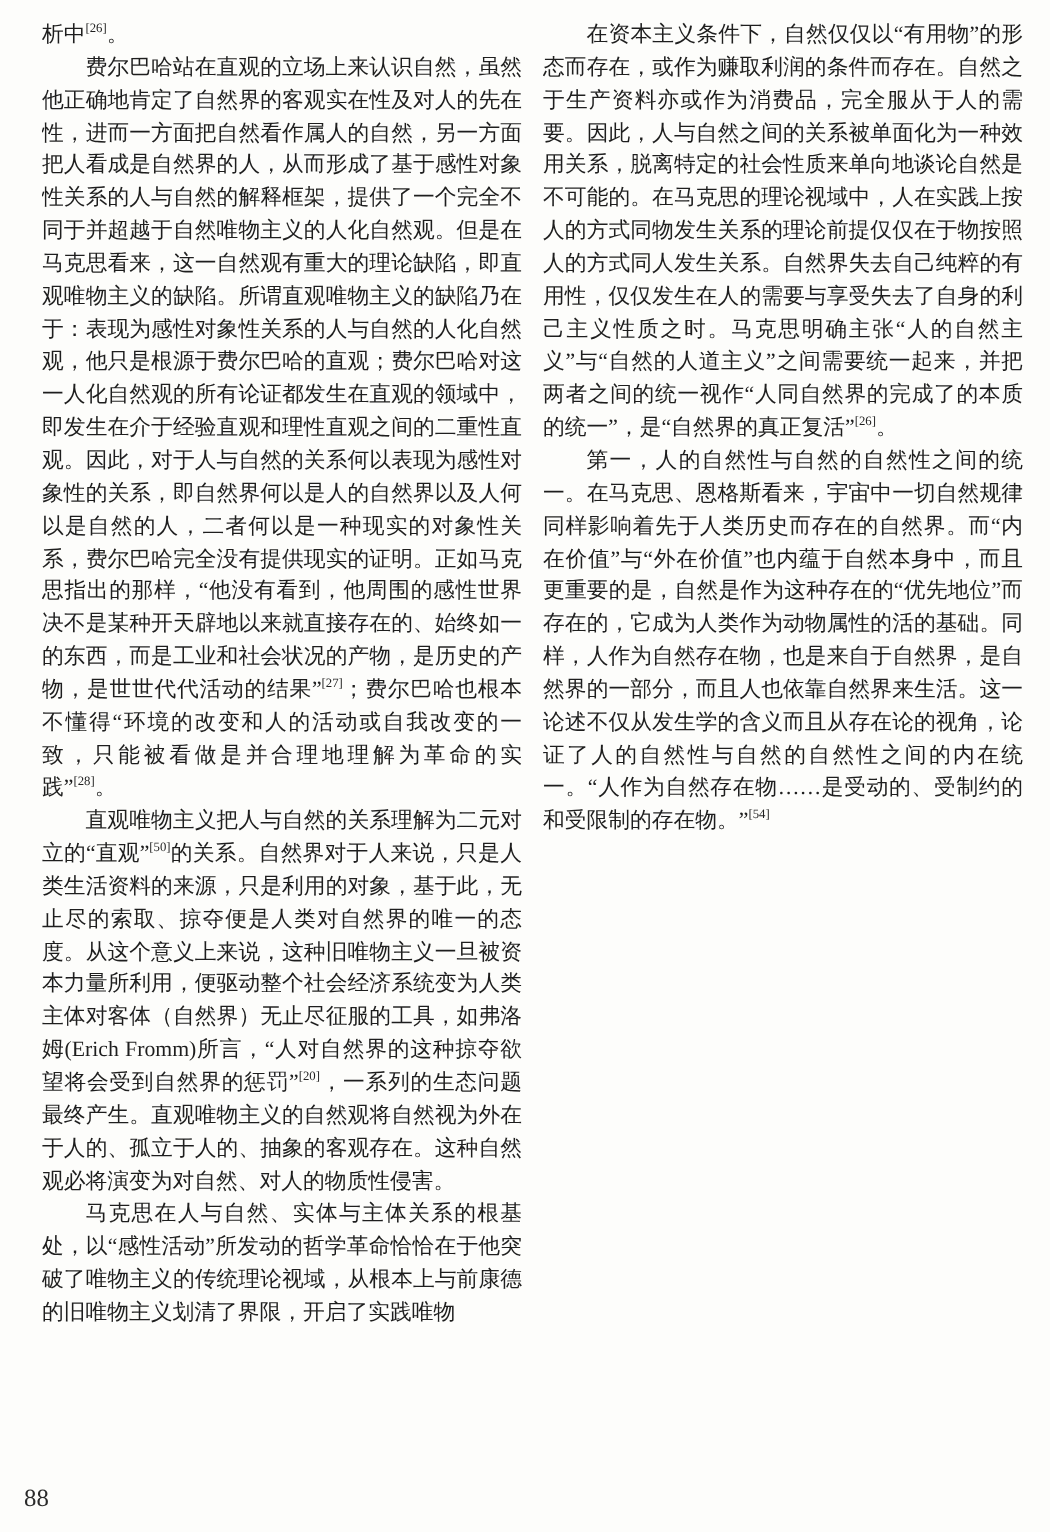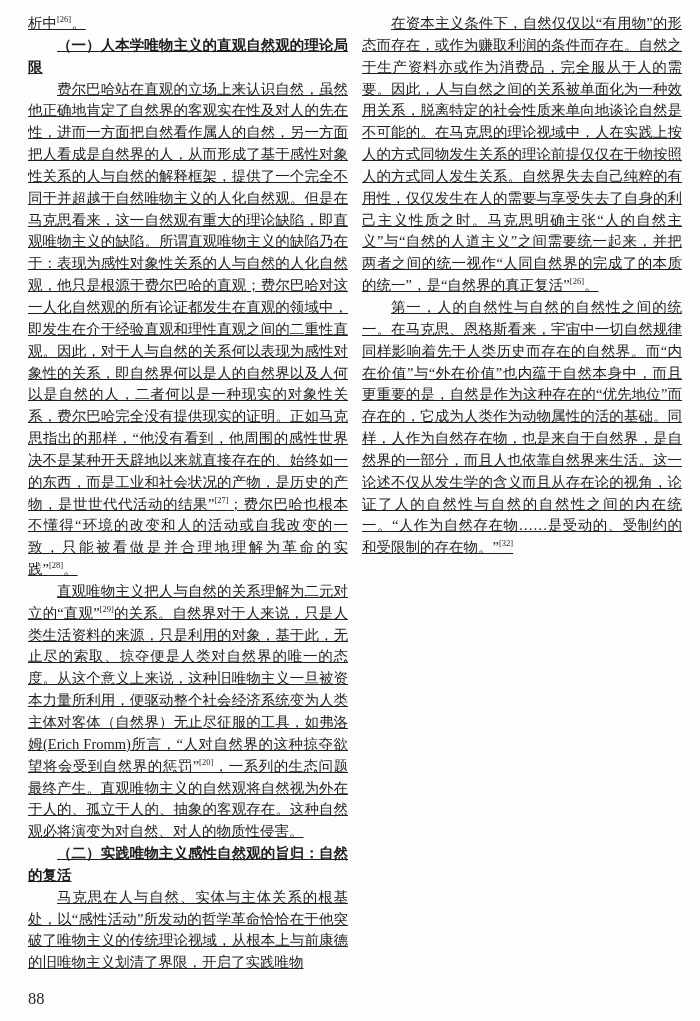--- a/index.html
+++ b/index.html
@@ -25,55 +25,52 @@
     gap: 14px;
   }
   .col {
     width: 320px;
     height: 965px;
     overflow: hidden;
     font-size: 14.5px;
     line-height: 21.85px;
     text-align: justify;
     letter-spacing: 0;
-    text-decoration: underline;
   }
   .col p { margin: 0; padding: 0; }
   .indent { text-indent: 2em; }
   .heading {
     font-weight: 700;
     font-family: "Liberation Sans", "DejaVu Sans", sans-serif;
   }
   sup.fnref {
     font-size: 8.5px;
     line-height: 0;
     vertical-align: super;
     letter-spacing: 0;
   }
   .page-footer {
     position: absolute;
-    left: 28px;
+    left: 16px;
     bottom: 12px;
     font-size: 16.5px;
     color: #2a2a2a;
     font-family: "Liberation Serif", "DejaVu Serif", serif;
   }
 </style>
 </head>
 <body>
 
 <div class="page">
   <div class="columns">
     <div class="col">
         <p class="continuation">析中<sup class="fnref">[26]</sup>。</p>
-        <p class="heading indent">（一）人本学唯物主义的直观自然观的理论局限</p>
         <p class="paragraph indent">费尔巴哈站在直观的立场上来认识自然，虽然他正确地肯定了自然界的客观实在性及对人的先在性，进而一方面把自然看作属人的自然，另一方面把人看成是自然界的人，从而形成了基于感性对象性关系的人与自然的解释框架，提供了一个完全不同于并超越于自然唯物主义的人化自然观。但是在马克思看来，这一自然观有重大的理论缺陷，即直观唯物主义的缺陷。所谓直观唯物主义的缺陷乃在于：表现为感性对象性关系的人与自然的人化自然观，他只是根源于费尔巴哈的直观；费尔巴哈对这一人化自然观的所有论证都发生在直观的领域中，即发生在介于经验直观和理性直观之间的二重性直观。因此，对于人与自然的关系何以表现为感性对象性的关系，即自然界何以是人的自然界以及人何以是自然的人，二者何以是一种现实的对象性关系，费尔巴哈完全没有提供现实的证明。正如马克思指出的那样，“他没有看到，他周围的感性世界决不是某种开天辟地以来就直接存在的、始终如一的东西，而是工业和社会状况的产物，是历史的产物，是世世代代活动的结果”<sup class="fnref">[27]</sup>；费尔巴哈也根本不懂得“环境的改变和人的活动或自我改变的一致，只能被看做是并合理地理解为革命的实践”<sup class="fnref">[28]</sup>。</p>
-        <p class="paragraph indent">直观唯物主义把人与自然的关系理解为二元对立的“直观”<sup class="fnref">[29]</sup>的关系。自然界对于人来说，只是人类生活资料的来源，只是利用的对象，基于此，无止尽的索取、掠夺便是人类对自然界的唯一的态度。从这个意义上来说，这种旧唯物主义一旦被资本力量所利用，便驱动整个社会经济系统变为人类主体对客体（自然界）无止尽征服的工具，如弗洛姆(Erich Fromm)所言，“人对自然界的这种掠夺欲望将会受到自然界的惩罚”<sup class="fnref">[20]</sup>，一系列的生态问题最终产生。直观唯物主义的自然观将自然视为外在于人的、孤立于人的、抽象的客观存在。这种自然观必将演变为对自然、对人的物质性侵害。</p>
-        <p class="heading indent">（二）实践唯物主义感性自然观的旨归：自然的复活</p>
+        <p class="paragraph indent">直观唯物主义把人与自然的关系理解为二元对立的“直观”<sup class="fnref">[50]</sup>的关系。自然界对于人来说，只是人类生活资料的来源，只是利用的对象，基于此，无止尽的索取、掠夺便是人类对自然界的唯一的态度。从这个意义上来说，这种旧唯物主义一旦被资本力量所利用，便驱动整个社会经济系统变为人类主体对客体（自然界）无止尽征服的工具，如弗洛姆(Erich Fromm)所言，“人对自然界的这种掠夺欲望将会受到自然界的惩罚”<sup class="fnref">[20]</sup>，一系列的生态问题最终产生。直观唯物主义的自然观将自然视为外在于人的、孤立于人的、抽象的客观存在。这种自然观必将演变为对自然、对人的物质性侵害。</p>
         <p class="paragraph indent">马克思在人与自然、实体与主体关系的根基处，以“感性活动”所发动的哲学革命恰恰在于他突破了唯物主义的传统理论视域，从根本上与前康德的旧唯物主义划清了界限，开启了实践唯物</p>
       </div>
     <div class="col">
         <p class="paragraph indent">在资本主义条件下，自然仅仅以“有用物”的形态而存在，或作为赚取利润的条件而存在。自然之于生产资料亦或作为消费品，完全服从于人的需要。因此，人与自然之间的关系被单面化为一种效用关系，脱离特定的社会性质来单向地谈论自然是不可能的。在马克思的理论视域中，人在实践上按人的方式同物发生关系的理论前提仅仅在于物按照人的方式同人发生关系。自然界失去自己纯粹的有用性，仅仅发生在人的需要与享受失去了自身的利己主义性质之时。马克思明确主张“人的自然主义”与“自然的人道主义”之间需要统一起来，并把两者之间的统一视作“人同自然界的完成了的本质的统一”，是“自然界的真正复活”<sup class="fnref">[26]</sup>。</p>
-        <p class="paragraph indent">第一，人的自然性与自然的自然性之间的统一。在马克思、恩格斯看来，宇宙中一切自然规律同样影响着先于人类历史而存在的自然界。而“内在价值”与“外在价值”也内蕴于自然本身中，而且更重要的是，自然是作为这种存在的“优先地位”而存在的，它成为人类作为动物属性的活的基础。同样，人作为自然存在物，也是来自于自然界，是自然界的一部分，而且人也依靠自然界来生活。这一论述不仅从发生学的含义而且从存在论的视角，论证了人的自然性与自然的自然性之间的内在统一。“人作为自然存在物……是受动的、受制约的和受限制的存在物。”<sup class="fnref">[32]</sup></p>
+        <p class="paragraph indent">第一，人的自然性与自然的自然性之间的统一。在马克思、恩格斯看来，宇宙中一切自然规律同样影响着先于人类历史而存在的自然界。而“内在价值”与“外在价值”也内蕴于自然本身中，而且更重要的是，自然是作为这种存在的“优先地位”而存在的，它成为人类作为动物属性的活的基础。同样，人作为自然存在物，也是来自于自然界，是自然界的一部分，而且人也依靠自然界来生活。这一论述不仅从发生学的含义而且从存在论的视角，论证了人的自然性与自然的自然性之间的内在统一。“人作为自然存在物……是受动的、受制约的和受限制的存在物。”<sup class="fnref">[54]</sup></p>
       </div>
   </div>
   <div class="page-footer">88</div>
 </div>
 
 </body></html>

